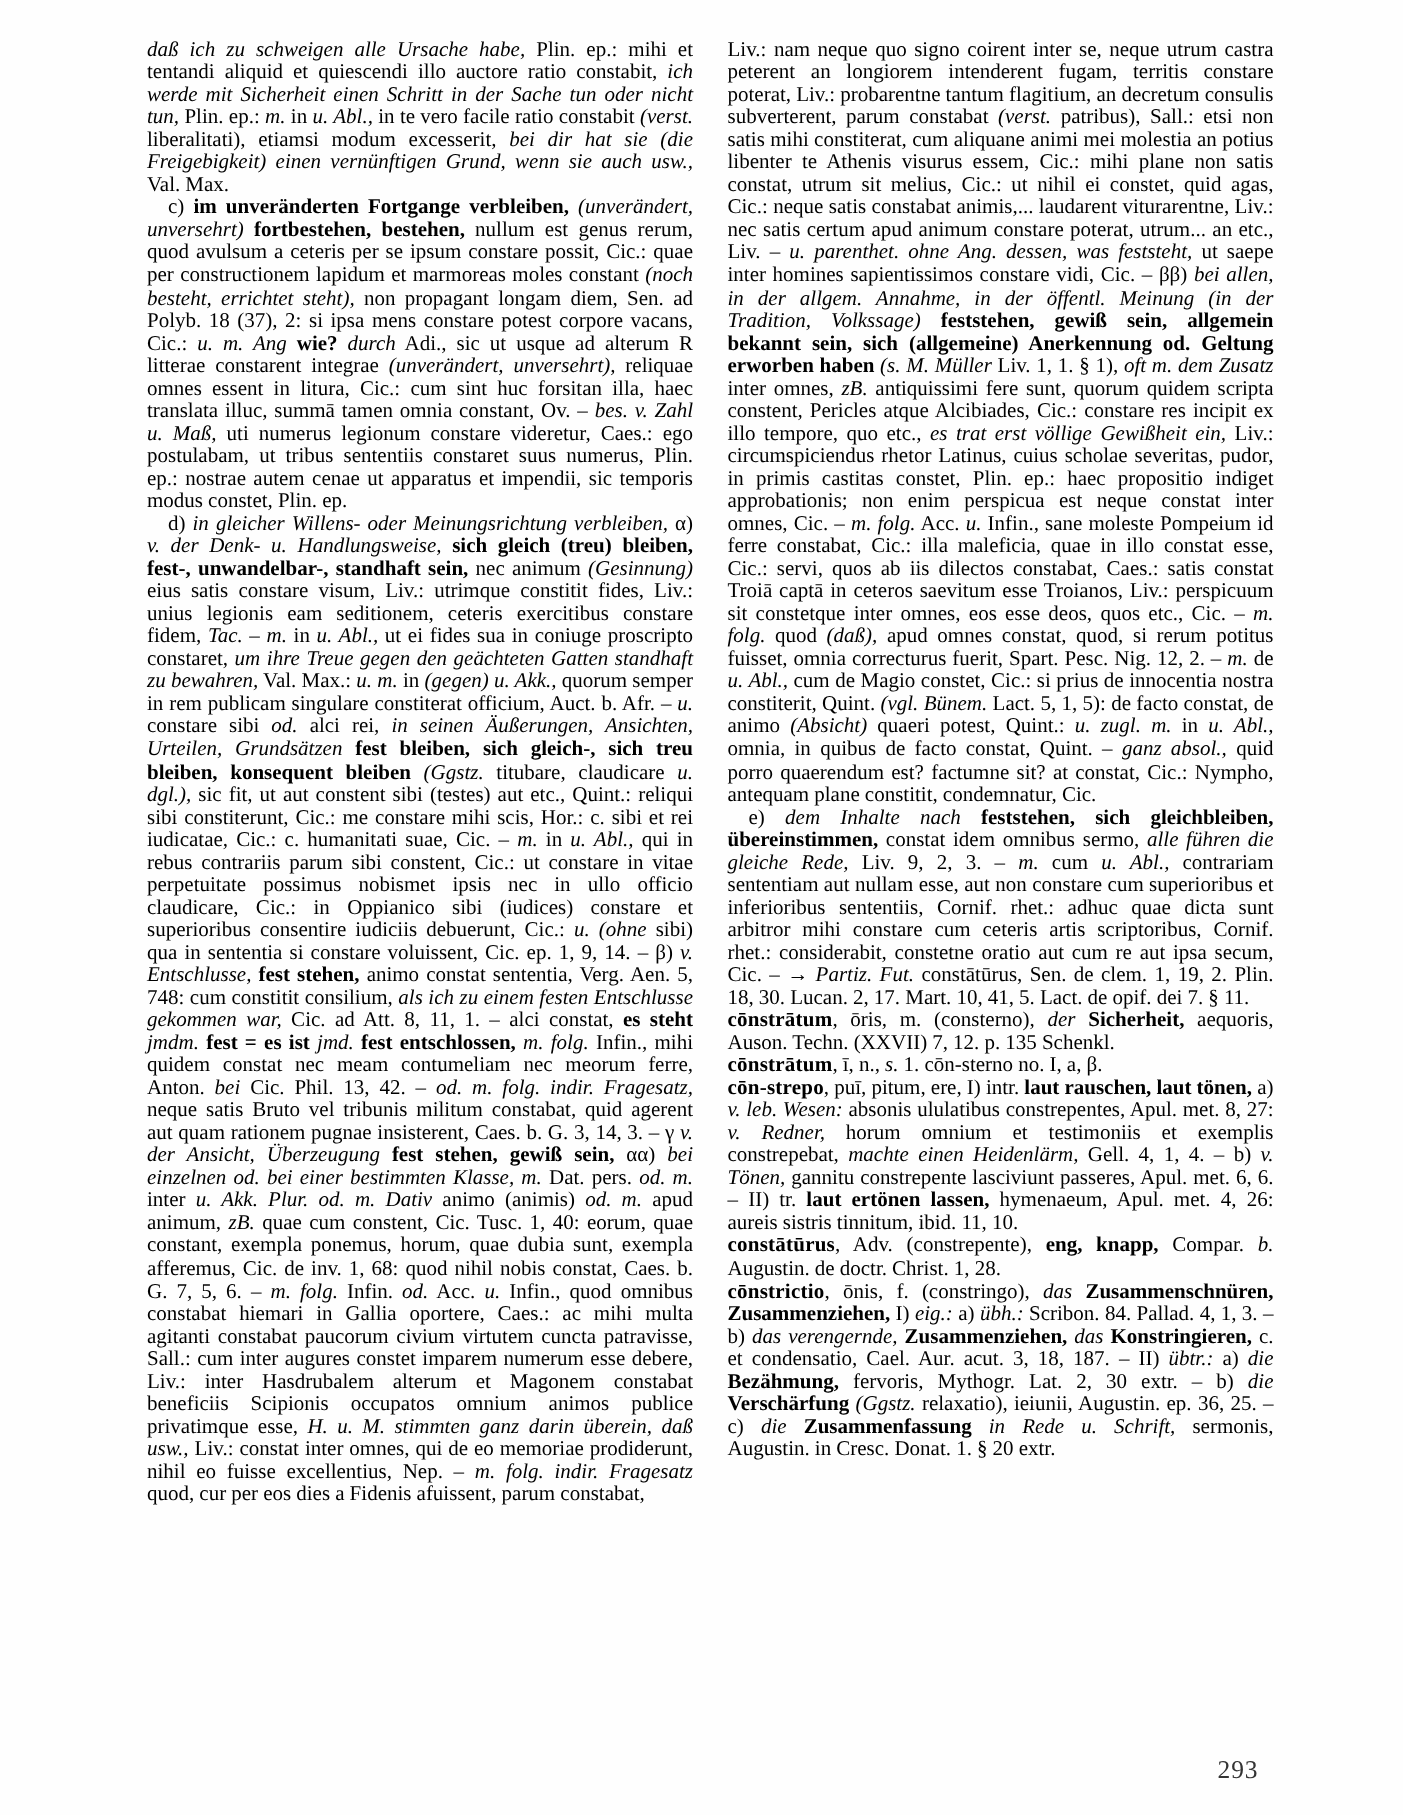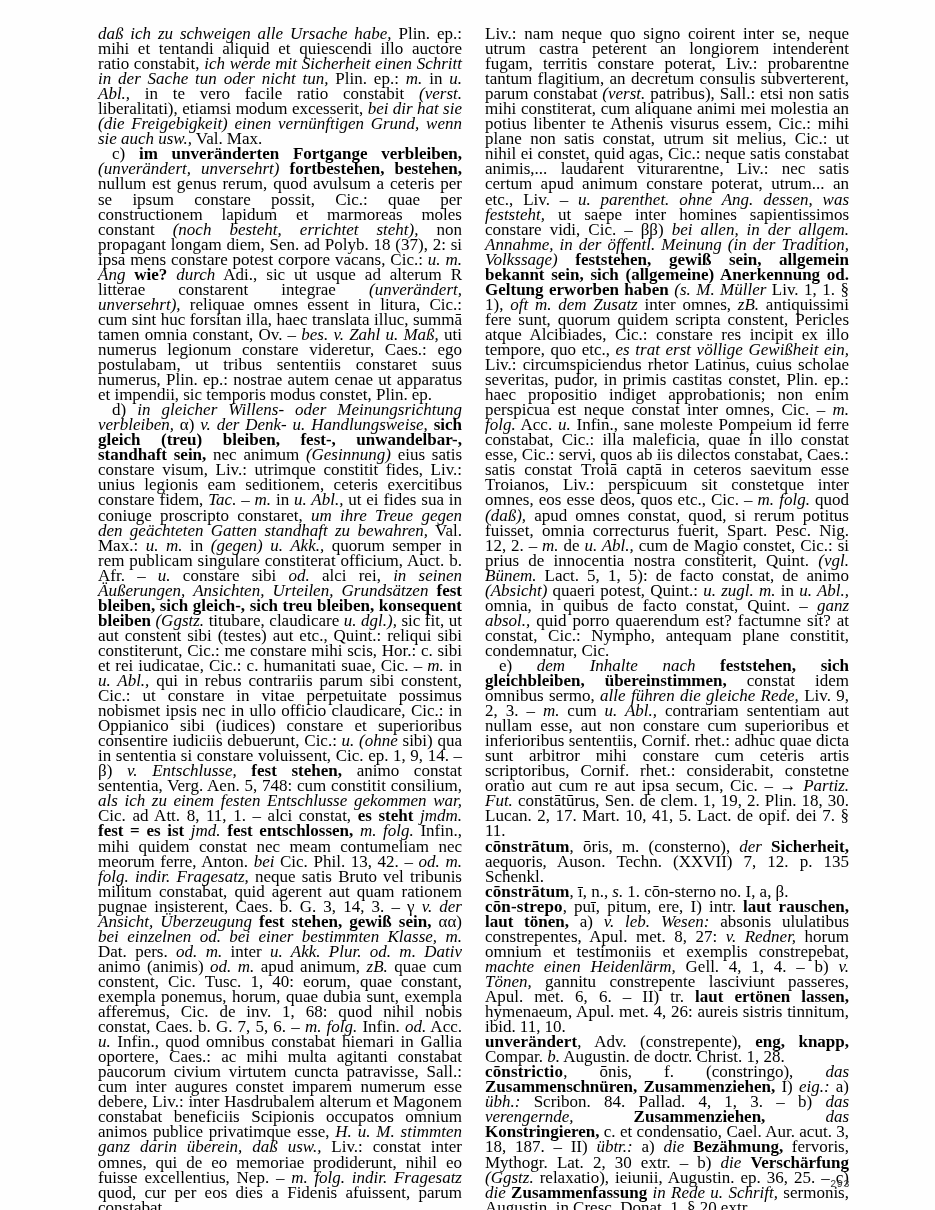--- a/index.html
+++ b/index.html
@@ -27,21 +27,21 @@
     position: absolute;
     left: 98px;
     top: 26px;
     width: 752px;
     height: 1130px;
     display: flex;
     gap: 23px;
   }
   .column {
     width: 364px;
-    font-size: 17px;
+    font-size: 14px;
     line-height: 15.05px;
     text-align: justify;
     text-justify: inter-word;
     -webkit-hyphens: none;
     hyphens: none;
     word-spacing: -0.1px;
   }
   .column p {
     margin: 0;
     padding: 0;
@@ -61,25 +61,25 @@
   }
   .bi {
     font-weight: bold;
   }
   .hw {
     font-weight: bold;
     letter-spacing: 0.15px;
   }
   #folio {
     position: absolute;
-    right: 85px;
+    right: 96px;
     bottom: 20px;
-    font-size: 10px;
+    font-size: 17px;
     color: #333333;
-    font-family: Liberation Mono, monospace;
+    font-family: Liberation Serif, serif;
     letter-spacing: 0.6px;
   }
   
   #scan-tint {
     position: absolute;
     left: 0; top: 0;
     width: 935px; height: 1210px;
     pointer-events: none;
     background: rgba(250,250,248,0.0);
   }
@@ -96,21 +96,21 @@
         <p class="indent"><span>c) </span><span class="bi">im unveränderten Fortgange verbleiben,</span><span class="it"> (unverändert, unversehrt)</span><span class="bi"> fortbestehen, bestehen,</span><span> nullum est genus rerum, quod avulsum a ceteris per se ipsum constare possit, Cic.: quae per constructionem lapidum et marmoreas moles constant </span><span class="it">(noch besteht, errichtet steht),</span><span> non propagant longam diem, Sen. ad Polyb. 18 (37), 2: si ipsa mens constare potest corpore vacans, Cic.: </span><span class="it">u. m. Ang </span><span class="bi">wie?</span><span class="it"> durch</span><span> Adi., sic ut usque ad alterum R litterae constarent integrae </span><span class="it">(unverändert, unversehrt),</span><span> reliquae omnes essent in litura, Cic.: cum sint huc forsitan illa, haec translata illuc, summā tamen omnia constant, Ov. – </span><span class="it">bes. v. Zahl u. Maß,</span><span> uti numerus legionum constare videretur, Caes.: ego postulabam, ut tribus sententiis constaret suus numerus, Plin. ep.: nostrae autem cenae ut apparatus et impendii, sic temporis modus constet, Plin. ep.</span></p>
         <p class="indent"><span>d) </span><span class="it">in gleicher Willens- oder Meinungsrichtung verbleiben,</span><span> α) </span><span class="it">v. der Denk- u. Handlungsweise,</span><span class="bi"> sich gleich (treu) bleiben, fest-, unwandelbar-, standhaft sein,</span><span> nec animum </span><span class="it">(Gesinnung)</span><span> eius satis constare visum, Liv.: utrimque constitit fides, Liv.: unius legionis eam seditionem, ceteris exercitibus constare fidem, </span><span class="it">Tac. – m.</span><span> in </span><span class="it">u. Abl.,</span><span> ut ei fides sua in coniuge proscripto constaret, </span><span class="it">um ihre Treue gegen den geächteten Gatten standhaft zu bewahren,</span><span> Val. Max.: </span><span class="it">u. m.</span><span> in </span><span class="it">(gegen) u. Akk.,</span><span> quorum semper in rem publicam singulare constiterat officium, Auct. b. Afr. – </span><span class="it">u.</span><span> constare sibi </span><span class="it">od.</span><span> alci rei, </span><span class="it">in seinen Äußerungen, Ansichten, Urteilen, Grundsätzen</span><span class="bi"> fest bleiben, sich gleich-, sich treu bleiben, konsequent bleiben</span><span class="it"> (Ggstz.</span><span> titubare, claudicare </span><span class="it">u. dgl.),</span><span> sic fit, ut aut constent sibi (testes) aut etc., Quint.: reliqui sibi constiterunt, Cic.: me constare mihi scis, Hor.: c. sibi et rei iudicatae, Cic.: c. humanitati suae, Cic. – </span><span class="it">m.</span><span> in </span><span class="it">u. Abl.,</span><span> qui in rebus contrariis parum sibi constent, Cic.: ut constare in vitae perpetuitate possimus nobismet ipsis nec in ullo officio claudicare, Cic.: in Oppianico sibi (iudices) constare et superioribus consentire iudiciis debuerunt, Cic.: </span><span class="it">u. (ohne</span><span> sibi) qua in sententia si constare voluissent, Cic. ep. 1, 9, 14. – β) </span><span class="it">v. Entschlusse,</span><span class="bi"> fest stehen,</span><span> animo constat sententia, Verg. Aen. 5, 748: cum constitit consilium, </span><span class="it">als ich zu einem festen Entschlusse gekommen war,</span><span> Cic. ad Att. 8, 11, 1. – alci constat, </span><span class="bi">es steht</span><span class="it"> jmdm. </span><span class="bi">fest = es ist</span><span class="it"> jmd. </span><span class="bi">fest entschlossen,</span><span class="it"> m. folg.</span><span> Infin., mihi quidem constat nec meam contumeliam nec meorum ferre, Anton. </span><span class="it">bei</span><span> Cic. Phil. 13, 42. – </span><span class="it">od. m. folg. indir. Fragesatz,</span><span> neque satis Bruto vel tribunis militum constabat, quid agerent aut quam rationem pugnae insisterent, Caes. b. G. 3, 14, 3. – γ </span><span class="it">v. der Ansicht, Überzeugung</span><span class="bi"> fest stehen, gewiß sein,</span><span> αα) </span><span class="it">bei einzelnen od. bei einer bestimmten Klasse, m.</span><span> Dat. pers. </span><span class="it">od. m.</span><span> inter </span><span class="it">u. Akk. Plur. od. m. Dativ</span><span> animo (animis) </span><span class="it">od. m.</span><span> apud animum, </span><span class="it">zB.</span><span> quae cum constent, Cic. Tusc. 1, 40: eorum, quae constant, exempla ponemus, horum, quae dubia sunt, exempla afferemus, Cic. de inv. 1, 68: quod nihil nobis constat, Caes. b. G. 7, 5, 6. – </span><span class="it">m. folg.</span><span> Infin. </span><span class="it">od.</span><span> Acc. </span><span class="it">u.</span><span> Infin., quod omnibus constabat hiemari in Gallia oportere, Caes.: ac mihi multa agitanti constabat paucorum civium virtutem cuncta patravisse, Sall.: cum inter augures constet imparem numerum esse debere, Liv.: inter Hasdrubalem alterum et Magonem constabat beneficiis Scipionis occupatos omnium animos publice privatimque esse, </span><span class="it">H. u. M. stimmten ganz darin überein, daß usw.,</span><span> Liv.: constat inter omnes, qui de eo memoriae prodiderunt, nihil eo fuisse excellentius, Nep. – </span><span class="it">m. folg. indir. Fragesatz</span><span> quod, cur per eos dies a Fidenis afuissent, parum constabat,</span></p>
       </div>
 
     <div class="column" id="right-column">
         <p class="hang"><span>Liv.: nam neque quo signo coirent inter se, neque utrum castra peterent an longiorem intenderent fugam, territis constare poterat, Liv.: probarentne tantum flagitium, an decretum consulis subverterent, parum constabat </span><span class="it">(verst.</span><span> patribus), Sall.: etsi non satis mihi constiterat, cum aliquane animi mei molestia an potius libenter te Athenis visurus essem, Cic.: mihi plane non satis constat, utrum sit melius, Cic.: ut nihil ei constet, quid agas, Cic.: neque satis constabat animis,... laudarent viturarentne, Liv.: nec satis certum apud animum constare poterat, utrum... an etc., Liv. – </span><span class="it">u. parenthet. ohne Ang. dessen, was feststeht,</span><span> ut saepe inter homines sapientissimos constare vidi, Cic. – ββ) </span><span class="it">bei allen, in der allgem. Annahme, in der öffentl. Meinung (in der Tradition, Volkssage)</span><span class="bi"> feststehen, gewiß sein, allgemein bekannt sein, sich (allgemeine) Anerkennung od. Geltung erworben haben</span><span class="it"> (s. M. Müller</span><span> Liv. 1, 1. § 1), </span><span class="it">oft m. dem Zusatz</span><span> inter omnes, </span><span class="it">zB.</span><span> antiquissimi fere sunt, quorum quidem scripta constent, Pericles atque Alcibiades, Cic.: constare res incipit ex illo tempore, quo etc., </span><span class="it">es trat erst völlige Gewißheit ein,</span><span> Liv.: circumspiciendus rhetor Latinus, cuius scholae severitas, pudor, in primis castitas constet, Plin. ep.: haec propositio indiget approbationis; non enim perspicua est neque constat inter omnes, Cic. – </span><span class="it">m. folg.</span><span> Acc. </span><span class="it">u.</span><span> Infin., sane moleste Pompeium id ferre constabat, Cic.: illa maleficia, quae in illo constat esse, Cic.: servi, quos ab iis dilectos constabat, Caes.: satis constat Troiā captā in ceteros saevitum esse Troianos, Liv.: perspicuum sit constetque inter omnes, eos esse deos, quos etc., Cic. – </span><span class="it">m. folg.</span><span> quod </span><span class="it">(daß),</span><span> apud omnes constat, quod, si rerum potitus fuisset, omnia correcturus fuerit, Spart. Pesc. Nig. 12, 2. – </span><span class="it">m.</span><span> de </span><span class="it">u. Abl.,</span><span> cum de Magio constet, Cic.: si prius de innocentia nostra constiterit, Quint. </span><span class="it">(vgl. Bünem.</span><span> Lact. 5, 1, 5): de facto constat, de animo </span><span class="it">(Absicht)</span><span> quaeri potest, Quint.: </span><span class="it">u. zugl. m.</span><span> in </span><span class="it">u. Abl.,</span><span> omnia, in quibus de facto constat, Quint. – </span><span class="it">ganz absol.,</span><span> quid porro quaerendum est? factumne sit? at constat, Cic.: Nympho, antequam plane constitit, condemnatur, Cic.</span></p>
         <p class="indent"><span>e) </span><span class="it">dem Inhalte nach</span><span class="bi"> feststehen, sich gleichbleiben, übereinstimmen,</span><span> constat idem omnibus sermo, </span><span class="it">alle führen die gleiche Rede,</span><span> Liv. 9, 2, 3. – </span><span class="it">m.</span><span> cum </span><span class="it">u. Abl.,</span><span> contrariam sententiam aut nullam esse, aut non constare cum superioribus et inferioribus sententiis, Cornif. rhet.: adhuc quae dicta sunt arbitror mihi constare cum ceteris artis scriptoribus, Cornif. rhet.: considerabit, constetne oratio aut cum re aut ipsa secum, Cic. – → </span><span class="it">Partiz. Fut.</span><span> constātūrus, Sen. de clem. 1, 19, 2. Plin. 18, 30. Lucan. 2, 17. Mart. 10, 41, 5. Lact. de opif. dei 7. § 11.</span></p>
         <p class="entry"><span class="hw">cōnstrātum</span><span>, ōris, m. (consterno), </span><span class="it">der </span><span class="bi">Sicherheit,</span><span> aequoris, Auson. Techn. (XXVII) 7, 12. p. 135 Schenkl.</span></p>
         <p class="entry"><span class="hw">cōnstrātum</span><span>, ī, n., </span><span class="it">s.</span><span> 1. cōn-sterno no. I, a, β.</span></p>
         <p class="entry"><span class="hw">cōn-strepo</span><span>, puī, pitum, ere, I) intr. </span><span class="bi">laut rauschen, laut tönen,</span><span> a) </span><span class="it">v. leb. Wesen:</span><span> absonis ululatibus constrepentes, Apul. met. 8, 27: </span><span class="it">v. Redner,</span><span> horum omnium et testimoniis et exemplis constrepebat, </span><span class="it">machte einen Heidenlärm,</span><span> Gell. 4, 1, 4. – b) </span><span class="it">v. Tönen,</span><span> gannitu constrepente lasciviunt passeres, Apul. met. 6, 6. – II) tr. </span><span class="bi">laut ertönen lassen,</span><span> hymenaeum, Apul. met. 4, 26: aureis sistris tinnitum, ibid. 11, 10.</span></p>
-        <p class="entry"><span class="hw">unverändert</span><span>, Adv. (constrepente), </span><span class="bi">eng, knapp,</span><span> Compar. </span><span class="it">b.</span><span> Augustin. de doctr. Christ. 1, 28.</span></p>
+        <p class="entry"><span class="hw">constātūrus</span><span>, Adv. (constrepente), </span><span class="bi">eng, knapp,</span><span> Compar. </span><span class="it">b.</span><span> Augustin. de doctr. Christ. 1, 28.</span></p>
         <p class="entry"><span class="hw">cōnstrictio</span><span>, ōnis, f. (constringo), </span><span class="it">das </span><span class="bi">Zusammenschnüren, Zusammenziehen,</span><span> I) </span><span class="it">eig.:</span><span> a) </span><span class="it">übh.:</span><span> Scribon. 84. Pallad. 4, 1, 3. – b) </span><span class="it">das verengernde, </span><span class="bi">Zusammenziehen, </span><span class="it">das </span><span class="bi">Konstringieren,</span><span> c. et condensatio, Cael. Aur. acut. 3, 18, 187. – II) </span><span class="it">übtr.:</span><span> a) </span><span class="it">die </span><span class="bi">Bezähmung,</span><span> fervoris, Mythogr. Lat. 2, 30 extr. – b) </span><span class="it">die </span><span class="bi">Verschärfung</span><span class="it"> (Ggstz.</span><span> relaxatio), ieiunii, Augustin. ep. 36, 25. – c) </span><span class="it">die </span><span class="bi">Zusammenfassung</span><span class="it"> in Rede u. Schrift,</span><span> sermonis, Augustin. in Cresc. Donat. 1. § 20 extr.</span></p>
       </div>
 
   </div>
 
   <div id="folio">293</div>
 
   <div id="scan-tint"></div>
 
 </div>

